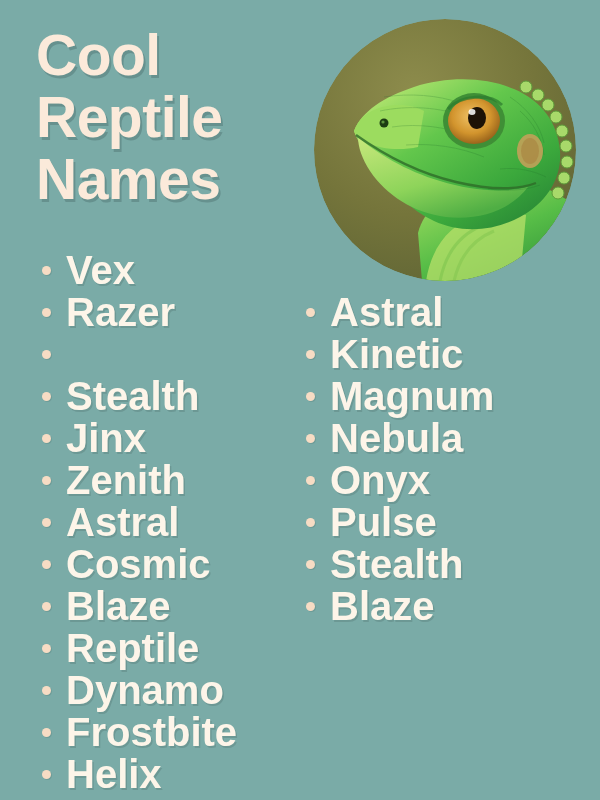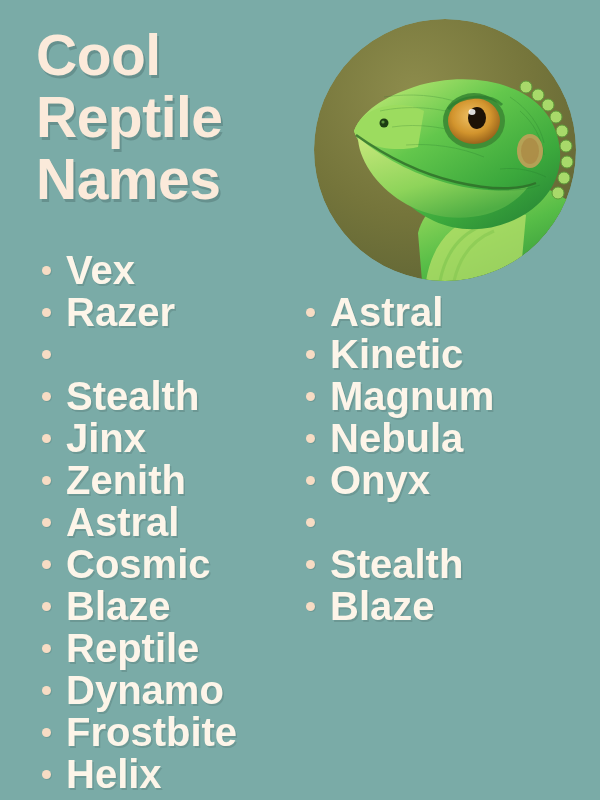--- a/index.html
+++ b/index.html
@@ -214,18 +214,18 @@
     <li class="name-item"><span class="bullet"></span><span>Frostbite</span></li>
     <li class="name-item"><span class="bullet"></span><span>Helix</span></li>
   </ul>
 
   <ul class="name-list" id="list-right">
     <li class="name-item"><span class="bullet"></span><span>Astral</span></li>
     <li class="name-item"><span class="bullet"></span><span>Kinetic</span></li>
     <li class="name-item"><span class="bullet"></span><span>Magnum</span></li>
     <li class="name-item"><span class="bullet"></span><span>Nebula</span></li>
     <li class="name-item"><span class="bullet"></span><span>Onyx</span></li>
-    <li class="name-item"><span class="bullet"></span></li>
+    <li class="name-item"><span class="bullet"></span><span>Pulse</span></li>
     <li class="name-item"><span class="bullet"></span><span>Stealth</span></li>
     <li class="name-item"><span class="bullet"></span><span>Blaze</span></li>
   </ul>
 
 </div>
 
 </body></html>

